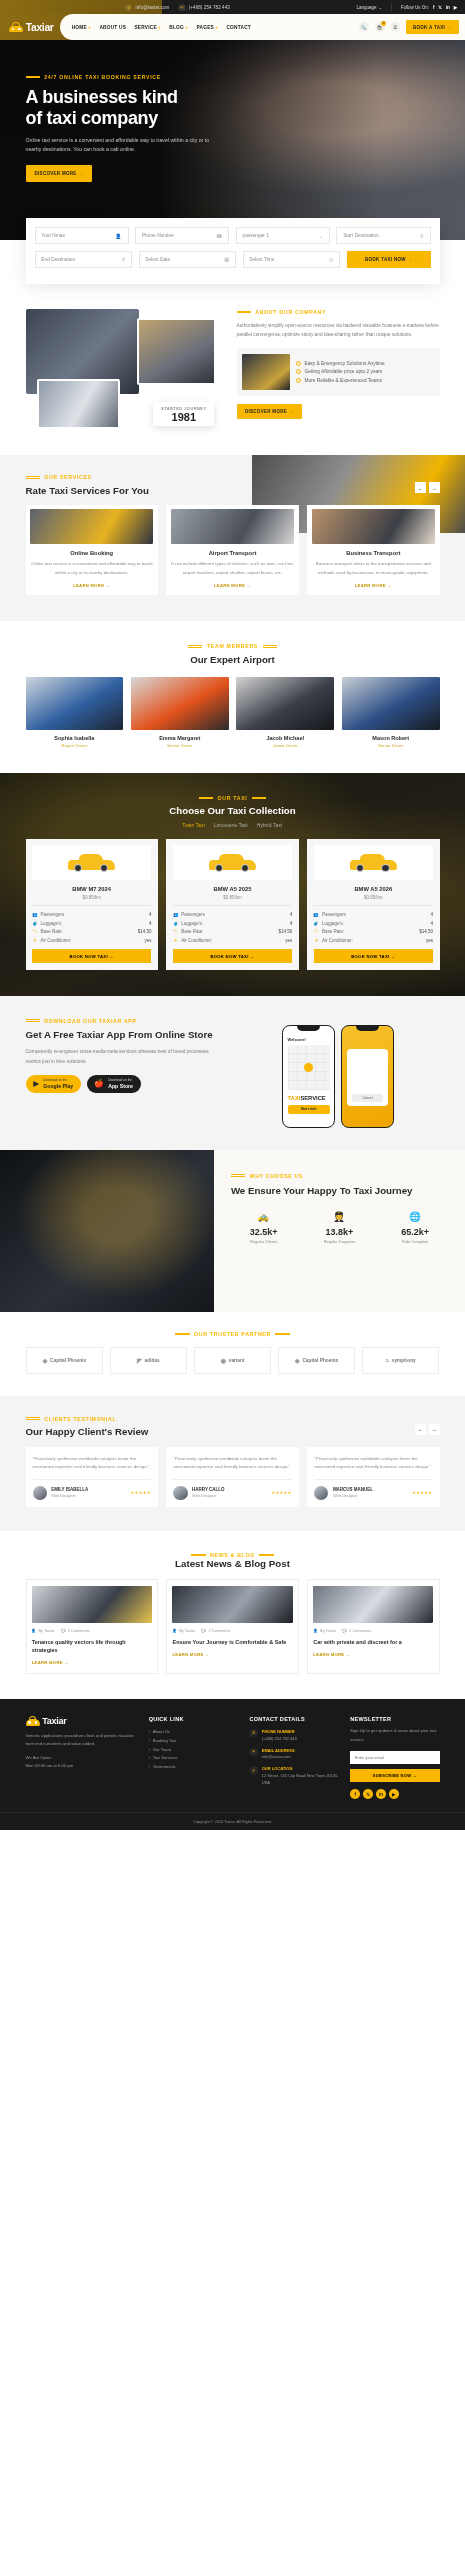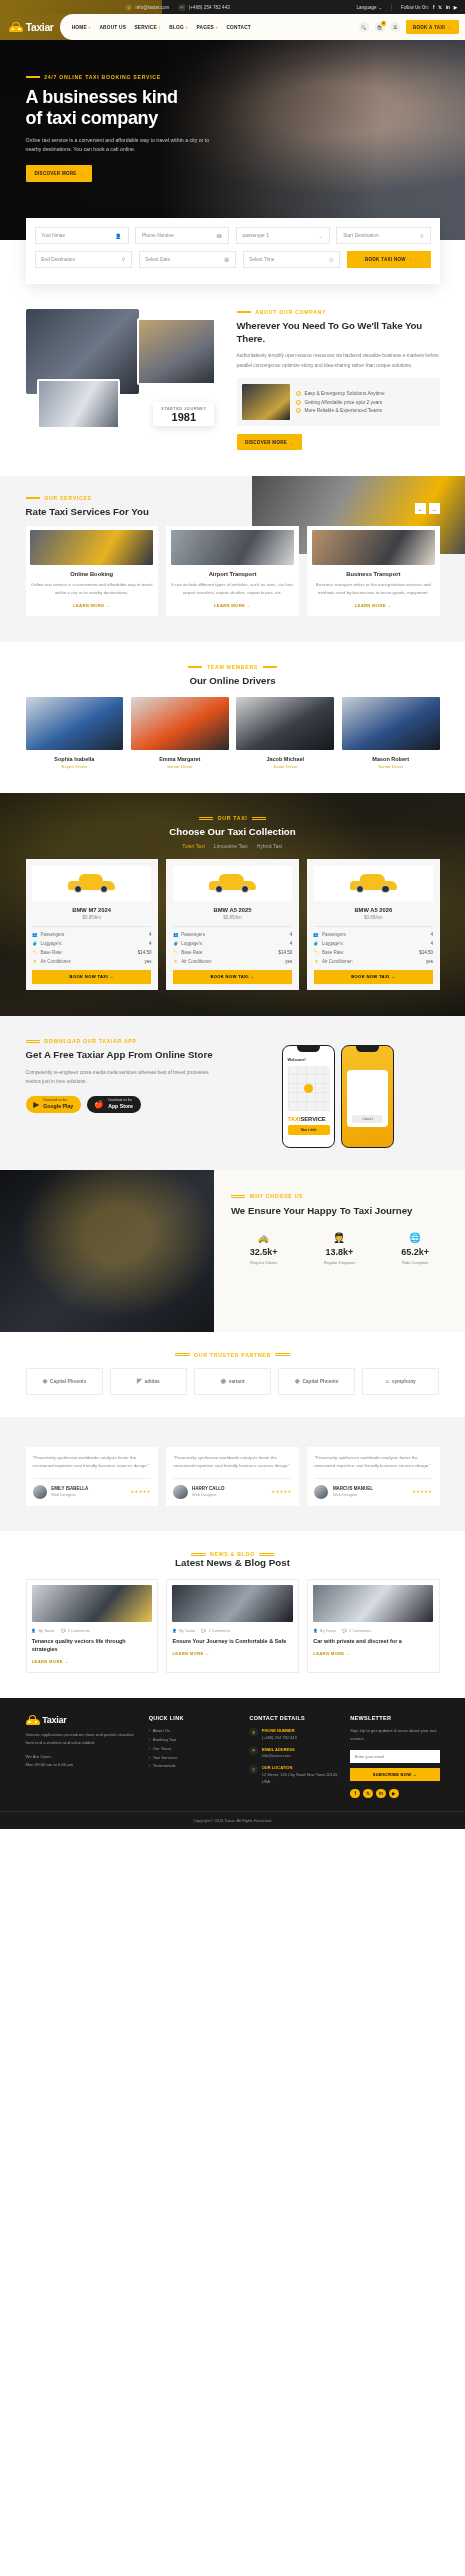--- a/index.html
+++ b/index.html
@@ -416,21 +416,20 @@
         <div class="year-badge">
           <div class="lbl">STARTED JOURNEY</div>
           <div class="yr">1981</div>
         </div>
       </div>
       <div class="about-body">
         <div class="eyebrow">
           <span class="dash"></span>
           <span>ABOUT OUR COMPANY</span>
         </div>
-        <h2>Wherever You Need To Go We'll Take You There.</h2>
         <p class="desc">Authoritatively simplify open-source resources via backend visualize business e-markets before parallel convergence optimize sticky and idea-sharing rather than unique solutions.</p>
         <div class="feature-box">
           <div class="fb-img"></div>
           <div class="fb-list">
             <div class="fb-item">
                 <span class="chk">✓</span>
                 <span>Easy &amp; Emergency Solutions Anytime</span>
               </div>
             <div class="fb-item">
                 <span class="chk">✓</span>
@@ -486,21 +485,21 @@
     </div>
   </div>
 
   <div class="drivers">
     <div class="container">
       <div class="eyebrow center">
         <span class="dash"></span>
         <span>TEAM MEMBERS</span>
         <span class="dash"></span>
       </div>
-      <h2>Our Online Drivers</h2>
+      <h2>Our Expert Airport</h2>
       <div class="drv-grid">
         <div class="drv">
           <div class="drv-img dv1"></div>
           <h4>Sophia Isabella</h4>
           <span>Expert Driver</span>
         </div>
         <div class="drv">
           <div class="drv-img dv2"></div>
           <h4>Emma Margaret</h4>
           <span>Senior Driver</span>
@@ -748,20 +747,33 @@
         <div class="prt">
             <span class="pic">≈</span>
             <span>symphony</span>
           </div>
       </div>
     </div>
   </div>
 
   <div class="reviews">
     <div class="container">
+      <div class="rv-head">
+        <div>
+          <div class="eyebrow">
+            <span class="dash"></span>
+            <span>CLIENTS TESTIMONIAL</span>
+          </div>
+          <h2>Our Happy Client's Review</h2>
+        </div>
+        <div class="arrows">
+          <div class="arrow">←</div>
+          <div class="arrow">→</div>
+        </div>
+      </div>
       <div class="rv-cards">
         <div class="rv">
           <p>"Proactively synthesize worldwide catalysts foster the envisioned expertise seal friendly business sources design."</p>
           <div class="rv-foot">
             <div class="av"></div>
             <div>
               <div class="nm">EMILY ISABELLA</div>
               <div class="rl">Web Designer</div>
             </div>
             <div class="stars">★★★★★</div>

